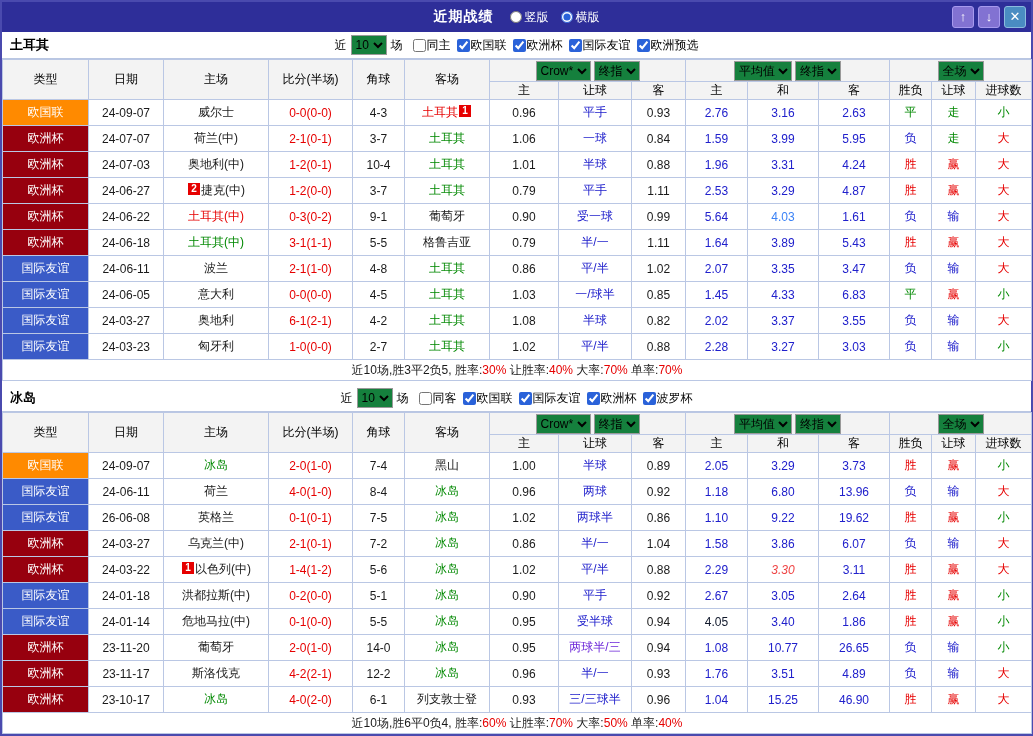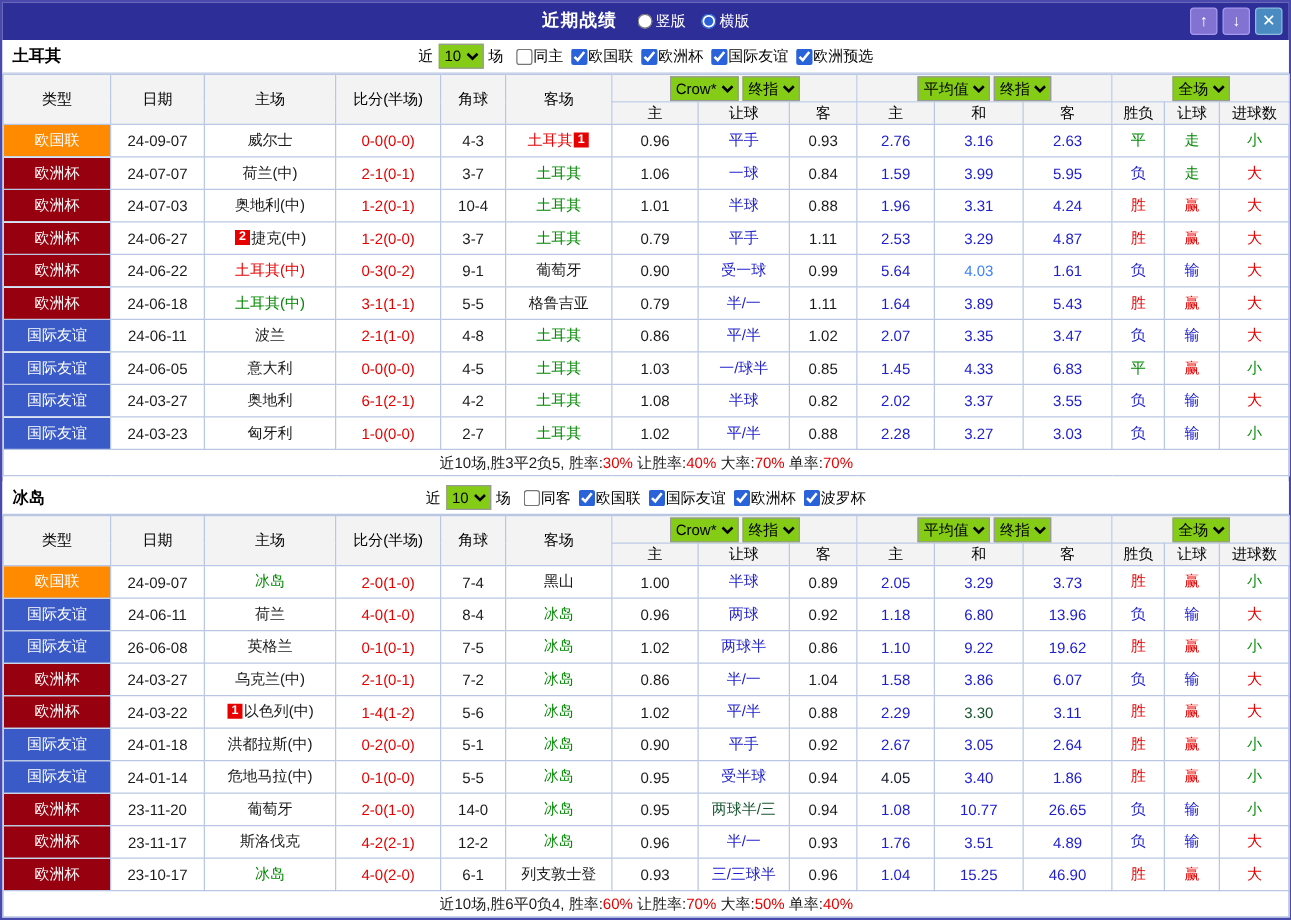--- a/index.html
+++ b/index.html
@@ -16,21 +16,21 @@
   .tb-btn.close { background:#4a8cc2; border-color:#8cbbde; }
 
   .section + .section { margin-top:4px; }
   .filter-row { height:27px; display:flex; align-items:center; position:relative; font-size:12px; border-bottom:1px solid #b9c6e2; background:#fff; }
   .team-name { position:absolute; left:8px; font-weight:bold; font-size:13px; color:#000; }
   .filter-controls { margin:0 auto; display:flex; align-items:center; gap:4px; }
   .filter-options { display:inline-flex; align-items:center; gap:6px; margin-left:6px; }
   .filter-options label { display:inline-flex; align-items:center; gap:1px; cursor:pointer; }
   input[type=checkbox] { width:13px; height:13px; margin:0; accent-color:#2a62d9; }
 
-  select { font-size:12px; height:20px; border:1px solid #999; background:#84cc16; font-family:inherit; }
+  select { font-size:12px; height:20px; border:1px solid #999; background:#15803d; font-family:inherit; }
 
   table { border-collapse:collapse; table-layout:fixed; width:1029px; font-size:12px; text-align:center; }
   th, td { border:1px solid #bac7e4; padding:0 2px; overflow:hidden; white-space:nowrap; }
   thead th { background:#f3f3f3; font-weight:normal; color:#000; }
   thead tr.h1 th { height:22px; }
   thead tr.h2 th { height:17px; }
   tbody td { height:26px; color:#1a1a1a; }
   tfoot td { height:21px; font-size:12px; }
   td.league { color:#fff; }
   td.score { color:#e60000; }
@@ -484,21 +484,21 @@
             <td class="league" style="background: rgb(151, 0, 14);">欧洲杯</td>
             <td>24-03-22</td>
             <td><span class="badge">1</span><span style="color: rgb(26, 26, 26);">以色列(中)</span></td>
             <td class="score">1-4(1-2)</td>
             <td>5-6</td>
             <td><span style="color: rgb(0, 136, 0);">冰岛</span></td>
             <td>1.02</td>
             <td style="color: rgb(32, 32, 204);">平/半</td>
             <td>0.88</td>
             <td style="color: rgb(32, 32, 204);">2.29</td>
-            <td style="color: #14532d;">3.30</td>
+            <td style="color: #ef4444; font-style: italic;">3.30</td>
             <td style="color: rgb(32, 32, 204);">3.11</td>
             <td style="color: rgb(230, 0, 0);">胜</td>
             <td style="color: rgb(230, 0, 0);">赢</td>
             <td style="color: rgb(230, 0, 0);">大</td>
           </tr>
           <tr>
             <td class="league" style="background: rgb(58, 91, 199);">国际友谊</td>
             <td>24-01-18</td>
             <td><span style="color: rgb(26, 26, 26);">洪都拉斯(中)</span></td>
             <td class="score">0-2(0-0)</td>
@@ -532,21 +532,21 @@
             <td style="color: rgb(0, 136, 0);">小</td>
           </tr>
           <tr>
             <td class="league" style="background: rgb(151, 0, 14);">欧洲杯</td>
             <td>23-11-20</td>
             <td><span style="color: rgb(26, 26, 26);">葡萄牙</span></td>
             <td class="score">2-0(1-0)</td>
             <td>14-0</td>
             <td><span style="color: rgb(0, 136, 0);">冰岛</span></td>
             <td>0.95</td>
-            <td style="color: #14532d;">两球半/三</td>
+            <td style="color: #6d28d9;">两球半/三</td>
             <td>0.94</td>
             <td style="color: rgb(32, 32, 204);">1.08</td>
             <td style="color: rgb(32, 32, 204);">10.77</td>
             <td style="color: rgb(32, 32, 204);">26.65</td>
             <td style="color: rgb(32, 32, 204);">负</td>
             <td style="color: rgb(32, 32, 204);">输</td>
             <td style="color: rgb(0, 136, 0);">小</td>
           </tr>
           <tr>
             <td class="league" style="background: rgb(151, 0, 14);">欧洲杯</td>

